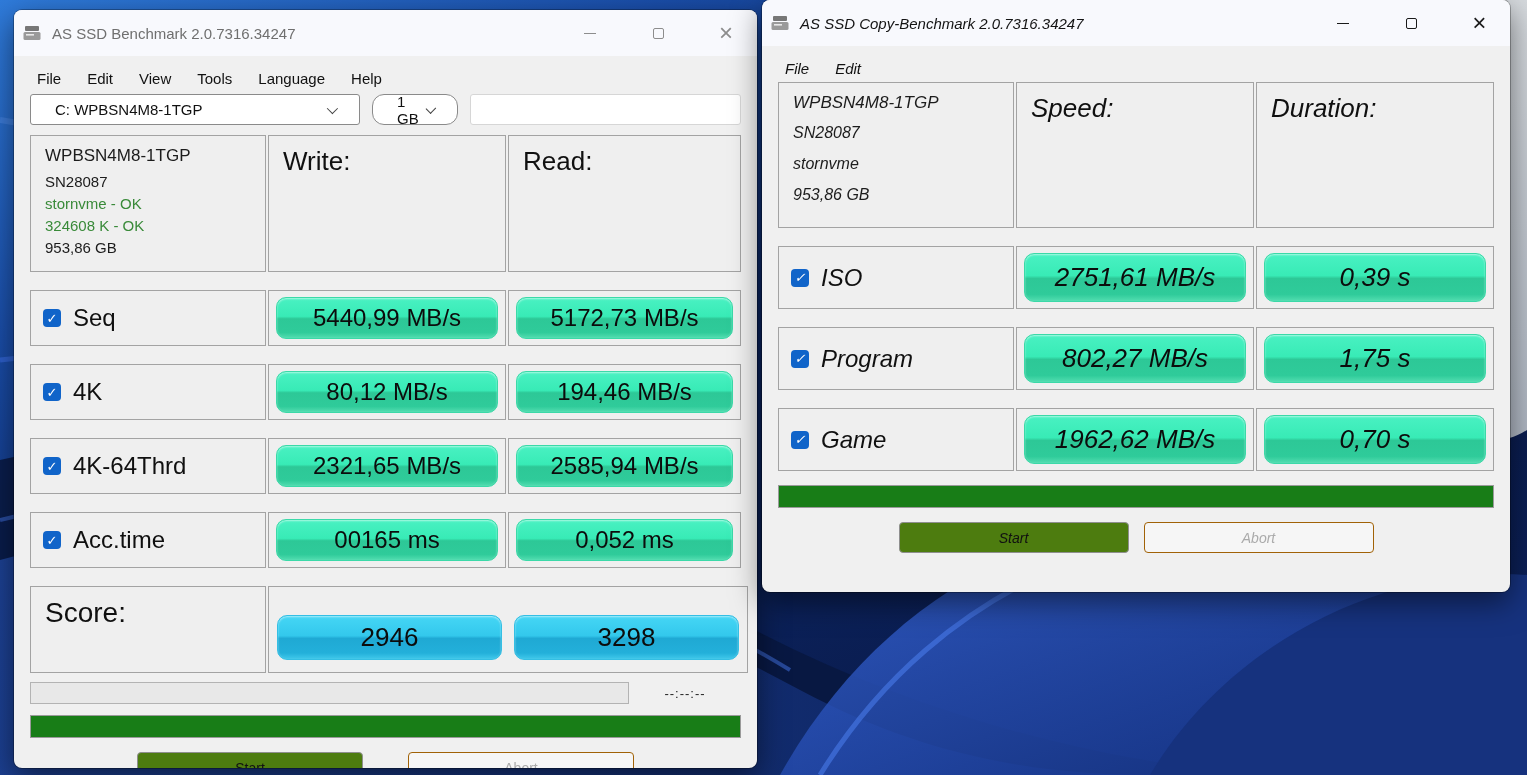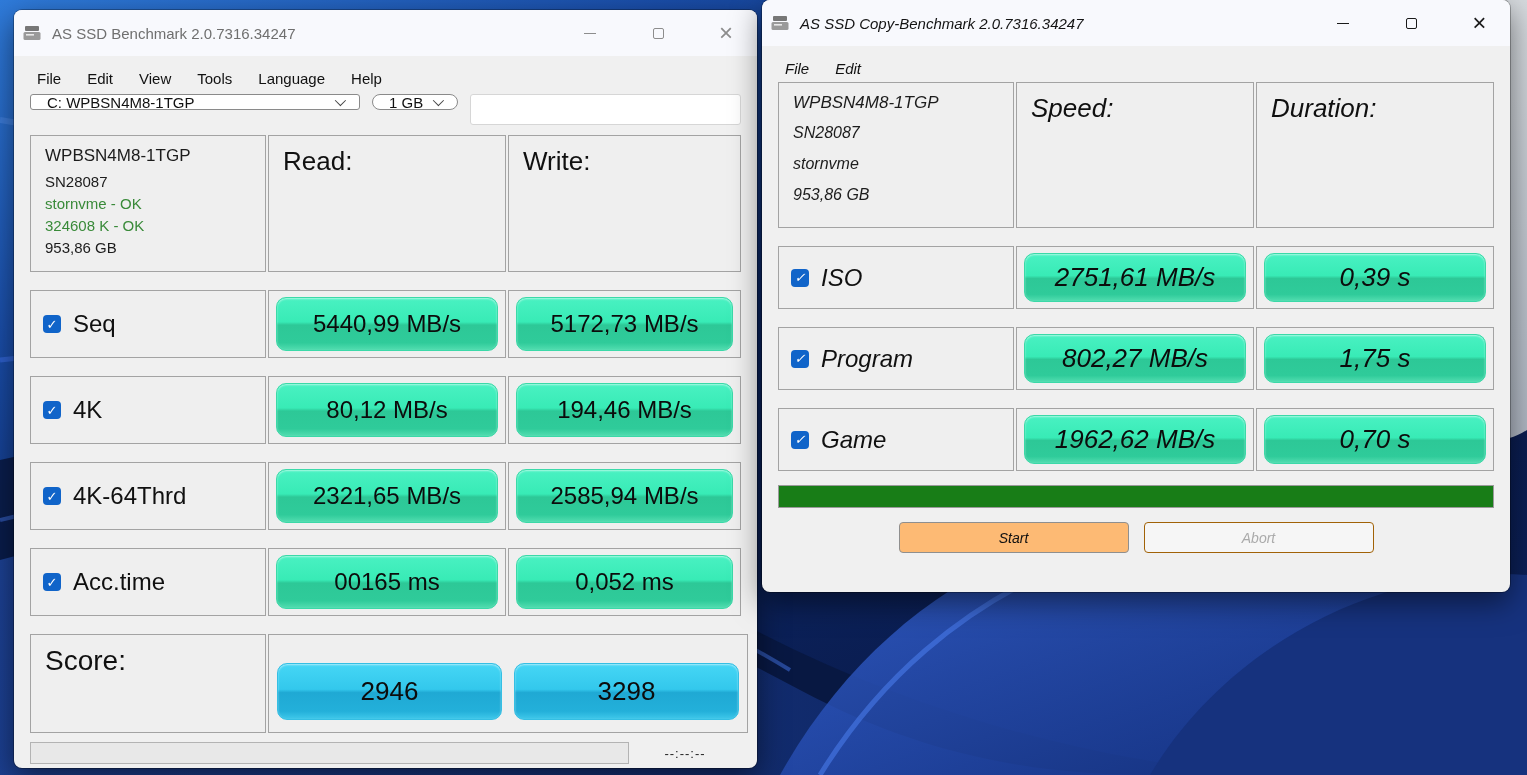--- a/index.html
+++ b/index.html
@@ -30,22 +30,22 @@
   #win-right .ctl-min, #win-right .ctl-max { border-color:#1a1a1a; color:#1a1a1a; }
   #win-right .ctl-close { color:#1a1a1a; }
 
   .menubar { height:36px; display:flex; align-items:flex-end; padding:0 10px; }
   .menu-item { font-size:15px; color:#111; padding:5px 13px; border-radius:3px; }
 
   .content { padding:0 16px; }
 
   
   .combo-row { display:flex; gap:12px; margin:2px 0 10px 0; }
-  .combo { background:#fff; border:1px solid #8a8a8a; border-radius:3px; height:16px;
-           display:flex; align-items:center; padding:0 16px; font-size:15px; color:#111; }
+  .combo { background:#fff; border:1px solid #8a8a8a; border-radius:3px; height:31px;
+           display:flex; align-items:center; padding:0 24px; font-size:15px; color:#111; }
   .combo-drive { width:330px; }
   .combo-size  { width:86px;border-radius:12px; }
   .combo .chev { margin-left:auto; width:8px; height:8px; border-right:1.4px solid #444;
                  border-bottom:1.4px solid #444; transform:rotate(45deg) translateY(-2px); }
   .textfield { flex:1; background:#fff; border:1px solid #d6d6d6; border-radius:3px; height:31px; }
 
   
   .btable { display:flex; flex-direction:column; gap:18px; }
   .trow { display:grid; gap:2px; }
   .trow-3 { grid-template-columns:236px 238px 1fr; }
@@ -64,21 +64,21 @@
   .label-cell { display:flex; align-items:center; padding:0 12px; gap:12px; }
   .rowlabel { font-size:24px; color:#101010; }
   .score-label { font-size:28px; color:#101010; padding:10px 14px; }
 
   .checkbox { width:18px; height:18px; background:#1064c9; border-radius:4px; flex:0 0 auto;
               display:flex; align-items:center; justify-content:center; }
   .checkbox .check { color:#fff; font-size:13px; line-height:1; }
 
   .value-cell { display:flex; align-items:center; justify-content:center; padding:6px 7px; }
 
-  .pill { width:100%; text-align:center; font-size:24px; color:#0c0c0c; border-radius:10px; padding:12px 0; }
+  .pill { width:100%; text-align:center; font-size:24px; color:#0c0c0c; border-radius:10px; padding:6px 0; }
   .pill-green { background:linear-gradient(180deg,#49f1c2 0%, #38ebb6 46%, #2dc897 52%, #2fcb9a 86%, #52ddb0 100%);
                 border:1px solid #3bd9a8; box-shadow:inset 0 1px 2px rgba(255,255,255,.55); }
   .pill-blue  { background:linear-gradient(180deg,#45d6f5 0%, #33c8ec 46%, #1fa9d4 52%, #23b0da 86%, #3fc8ea 100%);
                 border:1px solid #35bfe4; box-shadow:inset 0 1px 2px rgba(255,255,255,.55); }
   #win-right .pill { font-size:26px; padding:8px 0; }
 
   .score-cell { padding:12px 8px; }
   .score-pills-top { display:flex; gap:12px; }
   .score-pills-top .pill { width:225px; font-size:26px;margin-top:16px; }
   .score-pill-total { margin:16px auto 0 auto; width:225px; font-size:26px; }
@@ -89,21 +89,21 @@
   .timer { flex:1; text-align:center; font-size:13px; color:#222; letter-spacing:1px; }
   .greenbar { height:23px; background:#187d17; border:1px solid #9a9a9a; margin-top:11px; }
   #win-right .greenbar { margin-top:14px; }
 
   .button-row { display:flex; justify-content:center; margin-top:14px; }
   #win-left  .button-row { gap:45px; }
   #win-right .button-row { gap:15px; }
   .btn { height:31px; border-radius:4px; font-size:14px; display:flex; align-items:center; justify-content:center; }
   #win-left .btn { width:226px; }
   #win-right .btn { width:230px; }
-  .btn-start { background:#fdba74; border:1px solid #8f8f8f; color:#111; }
+  .btn-start { background:#4d7c0f; border:1px solid #8f8f8f; color:#111; }
   .btn-abort { background:#f6f6f6; border:1px solid #a16207; color:#ababab; }
 </style>
 </head>
 <body>
 
 <svg class="wallpaper" viewBox="0 0 1527 775" preserveAspectRatio="none">
   <defs>
     <linearGradient id="bgG" x1="0" y1="0" x2="1" y2="1">
       <stop offset="0" stop-color="#2f7bda"></stop>
       <stop offset="0.22" stop-color="#1a4da8"></stop>
@@ -182,22 +182,22 @@
     <div class="btable">
 
       <div class="trow trow-3">
         <div class="cell info-cell">
           <div class="info-model">WPBSN4M8-1TGP</div>
           <div class="info-line">SN28087</div>
           <div class="info-line info-ok">stornvme - OK</div>
           <div class="info-line info-ok">324608 K - OK</div>
           <div class="info-line">953,86 GB</div>
         </div>
+        <div class="cell head-cell">Write:</div>
         <div class="cell head-cell">Read:</div>
-        <div class="cell head-cell">Write:</div>
       </div>
 
       <div class="trow trow-3">
         <div class="cell label-cell">
           <span class="checkbox">
               <span class="check">✓</span>
             </span>
           <span class="rowlabel">Seq</span>
         </div>
         <div class="cell value-cell">

